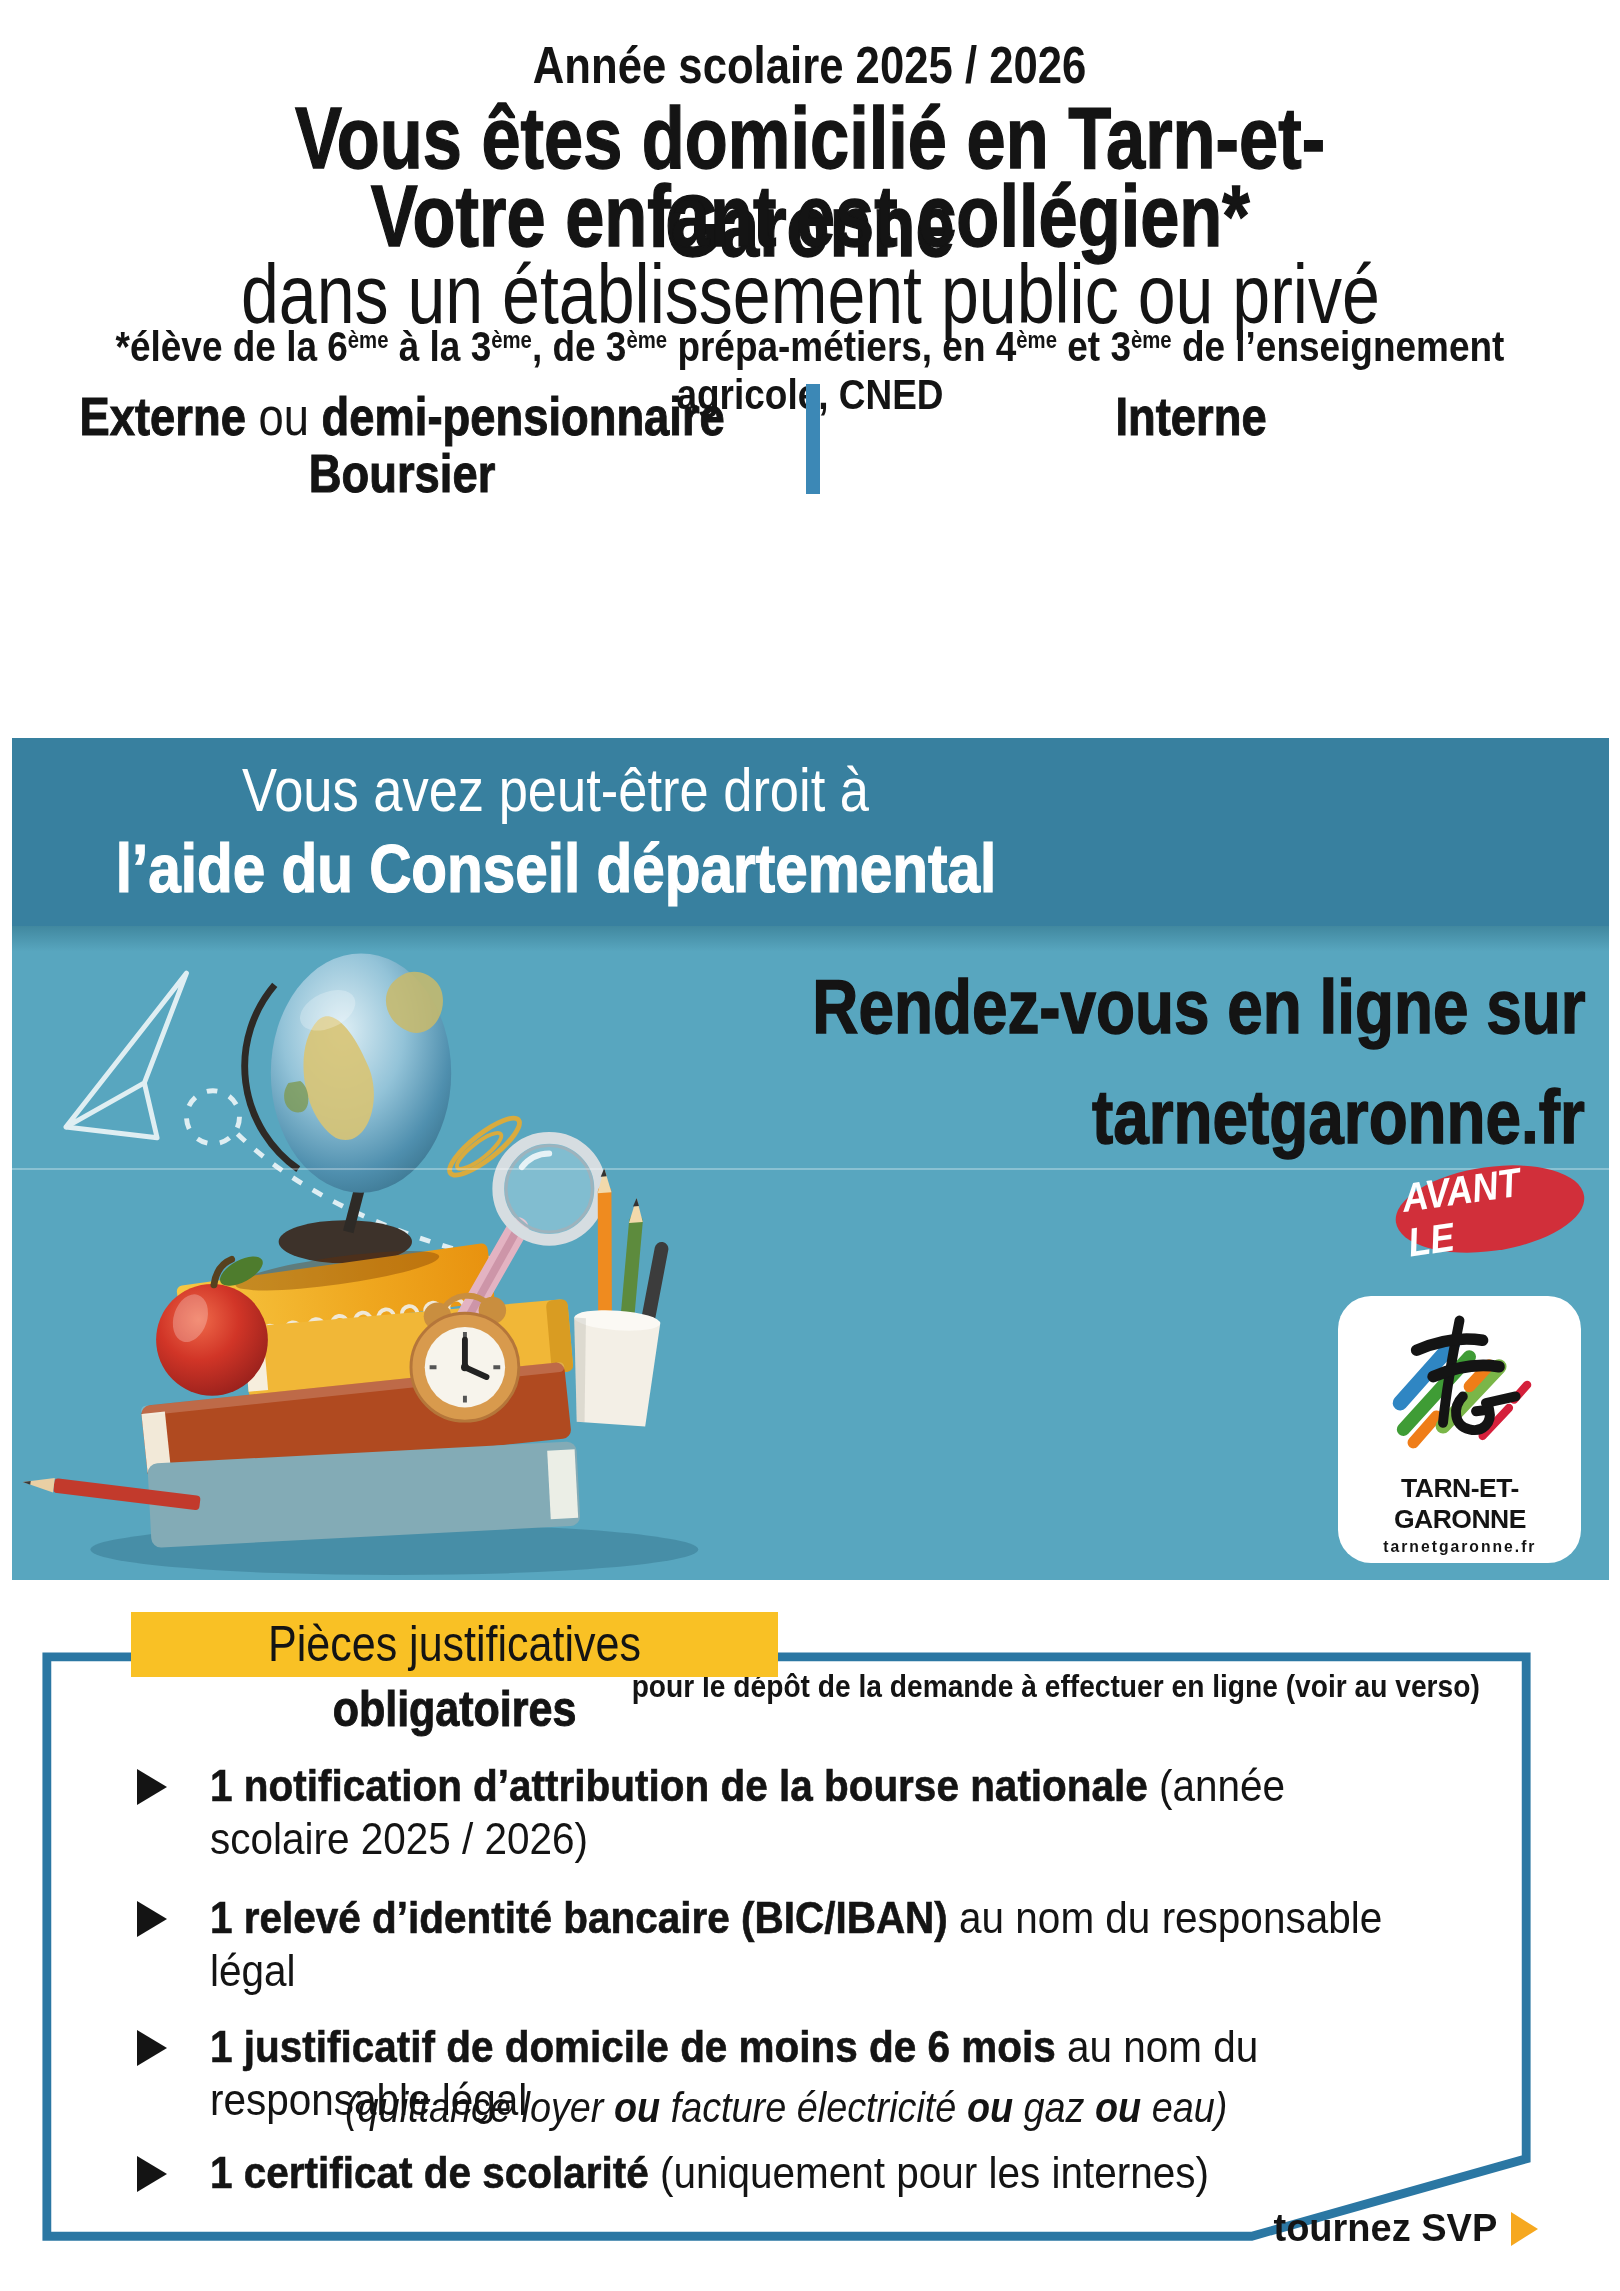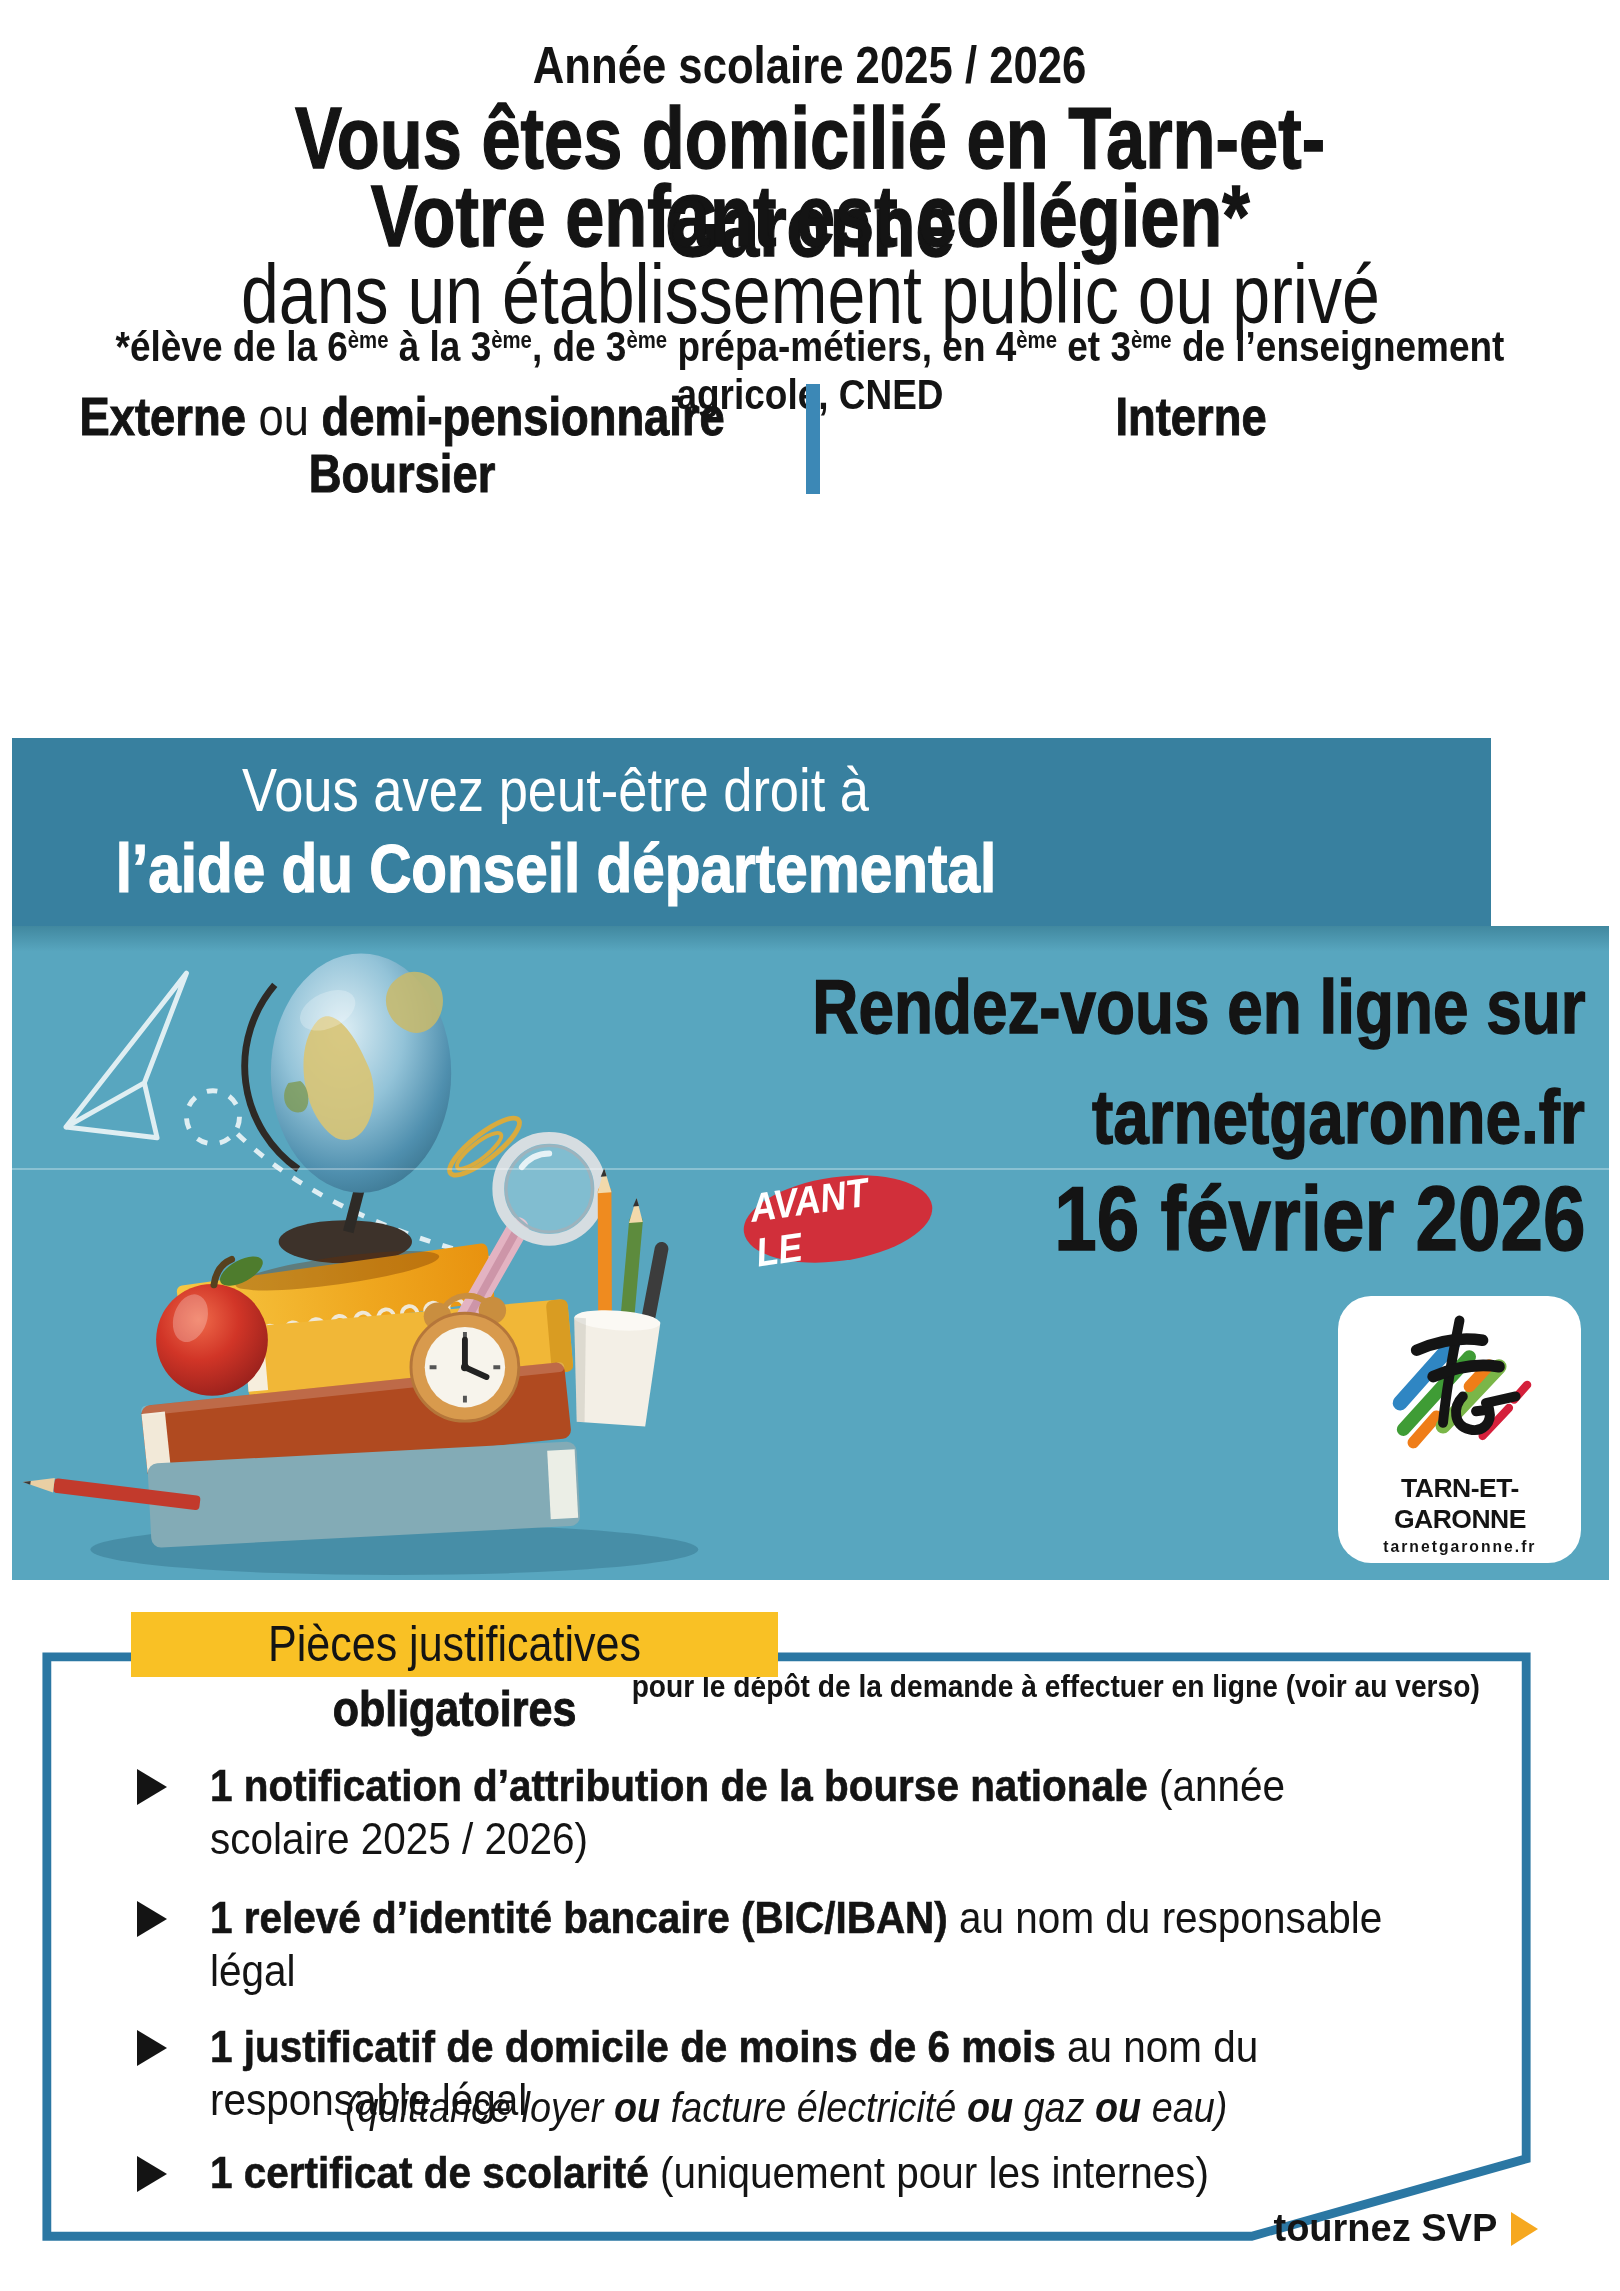--- a/index.html
+++ b/index.html
@@ -32,21 +32,21 @@
   #footnote { top:323px; font-size:42px; font-weight:700; }
   #footnote .seg-r { font-weight:700; }
   #footnote .cond { transform:scaleX(.88); }
 
   .colBlock { top:388px; font-size:54px; line-height:57px; text-align:center; }
   #colLeft  { left:14.7px;  width:774px; }
   #colRight { left:833px; width:716px; }
   .colBlock .seg-b { -webkit-text-stroke:1px #141414; }
   #divider { left:806px; top:384px; width:13.7px; height:110px; background:var(--divider-blue,#3c88b6); }
 
-  #banner { top:738px; left:11.8px; width:1479px; height:188px; background:var(--banner-teal,#38809f); }
+  #banner { top:738px; left:11.8px; width:1597px; height:188px; background:var(--banner-teal,#38809f); }
   #bannerText { left:0; width:1088px; top:13.7px; text-align:center; color:#fff; }
   #bannerL1 { font-size:61px; font-weight:400; line-height:1.25; }
   #bannerL2 { font-size:68px; font-weight:700; line-height:1.2; }
   #bannerText .cond { transform:scaleX(.86); }
 
   #photo { top:926px; left:11.8px; width:1597px; height:654px;
     background:linear-gradient(180deg,#41889f 0,#58a6bf 25.5px,var(--photo-blue,#58a6bf) 100%); overflow:hidden; }
   #crease { left:0; right:0; top:242px; height:2px; background:rgba(255,255,255,.3); }
   #cta1 { right:23.5px; top:37px;  font-size:76px; font-weight:700; white-space:nowrap; }
   #cta2 { right:23.5px; top:147px; font-size:76px; font-weight:700; white-space:nowrap; }
@@ -245,21 +245,20 @@
 
     <div id="crease" class="abs"></div>
 
     <div id="cta1" class="abs"><span class="cond-r hv">Rendez-vous en ligne sur</span></div>
     <div id="cta2" class="abs"><span class="cond-r hv">tarnetgaronne.fr</span></div>
 
     <div id="deadlineRow" class="abs">
       <div id="badge">
           <span style="display:inline-block;transform:scaleX(.9)">AVANT LE</span>
         </div>
-      <div id="deadline"><span class="cond-r hv">16 février 2026</span></div>
     </div>
 
     <div id="logoBox" class="abs">
       <svg width="169" height="165" viewBox="0 0 100 100" fill="none" stroke-linecap="round">
         <path d="M 14 60 L 46 24" stroke="#2f86c3" stroke-width="9"></path>
         <path d="M 16 76 L 56 32" stroke="#3f9c35" stroke-width="8"></path>
         <path d="M 22 84 L 36 68" stroke="#ef7d18" stroke-width="7"></path>
         <path d="M 40 74 L 74 38" stroke="#7ab648" stroke-width="9"></path>
         <path d="M 56 50 L 68 37" stroke="#ef7d18" stroke-width="7"></path>
         <path d="M 64 80 L 80 63" stroke="#d5203b" stroke-width="5"></path>

